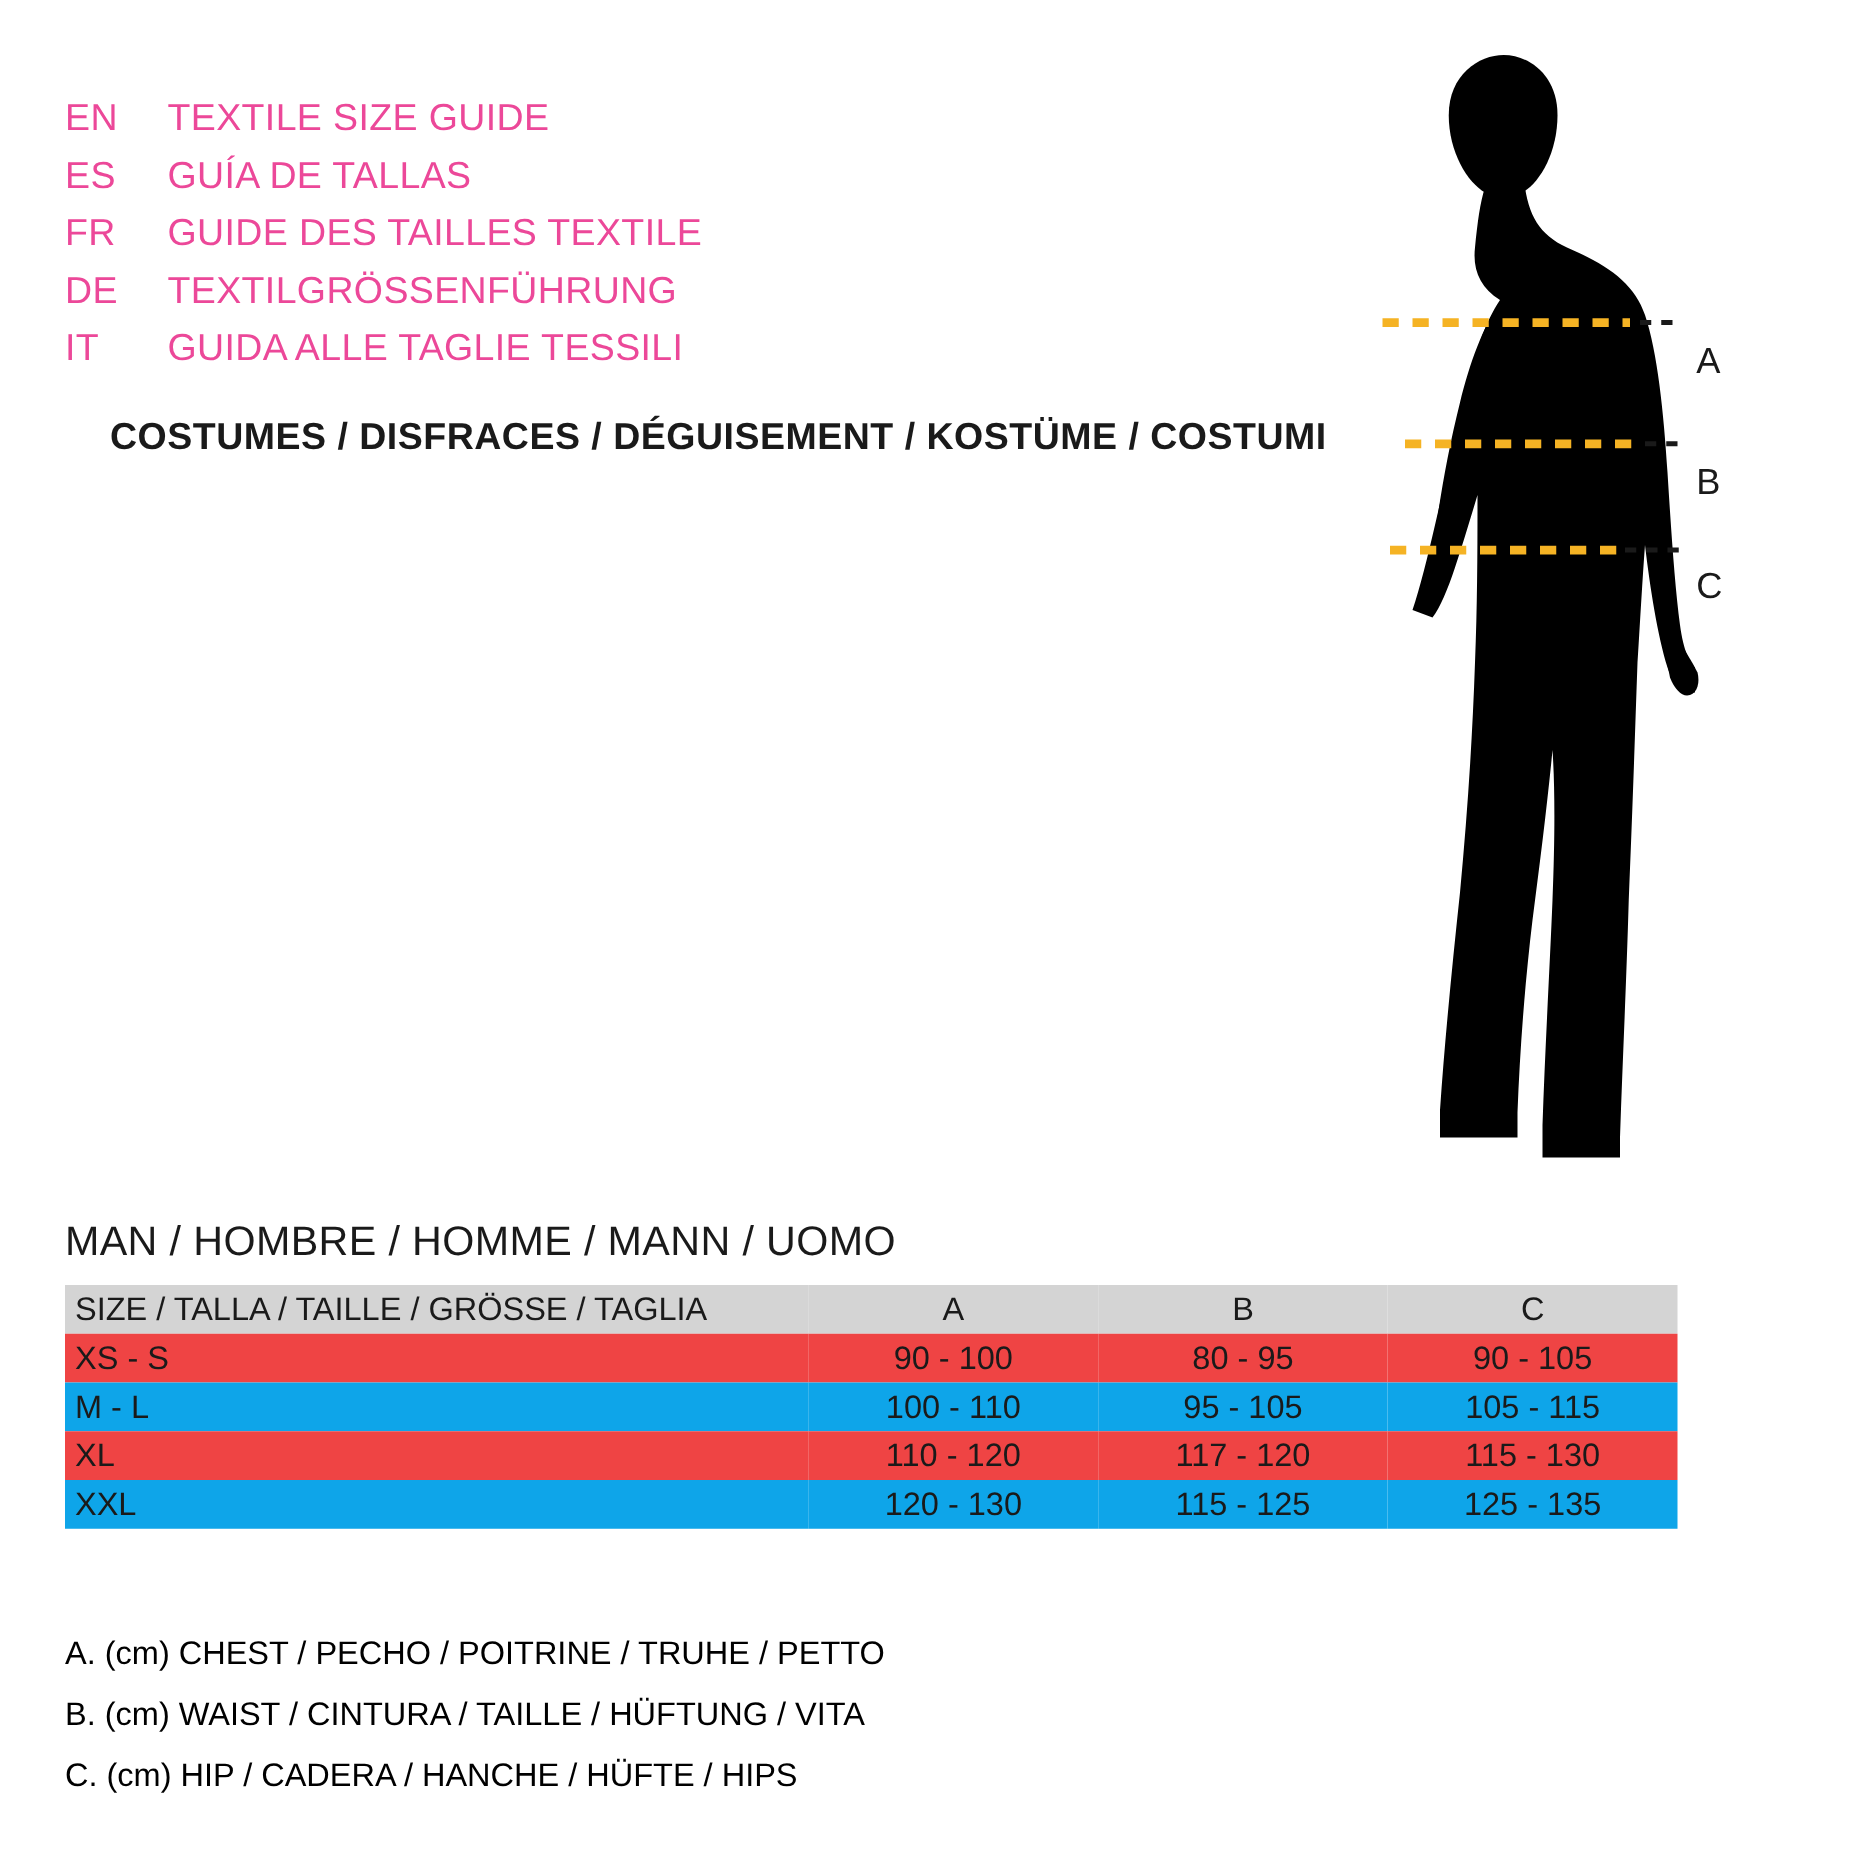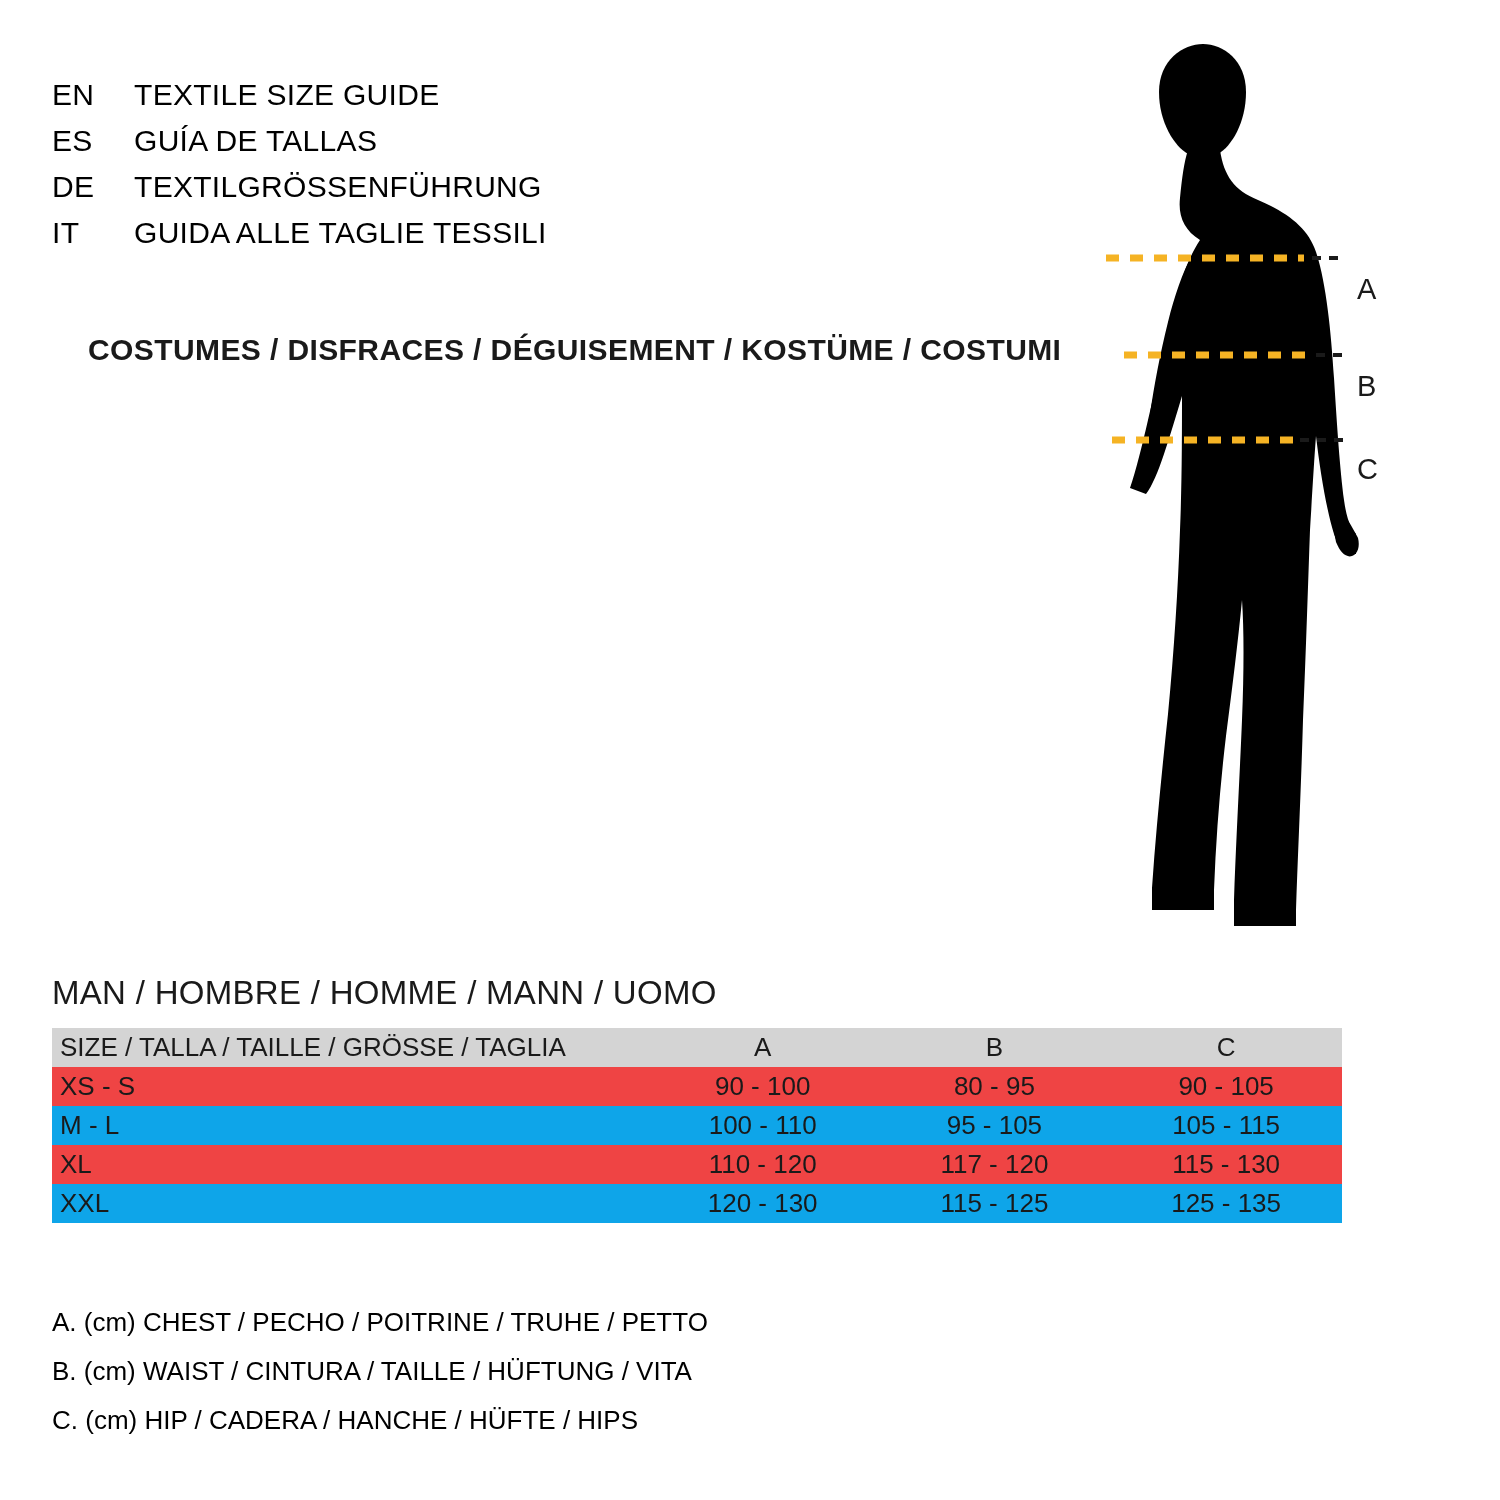--- a/index.html
+++ b/index.html
@@ -22,21 +22,21 @@
     left: 52px;
     top: 72px;
     width: 980px;
   }
   .lang-row {
     display: flex;
     align-items: flex-end;
     font-size: 30px;
     line-height: 46px;
     letter-spacing: 0.3px;
-    color: #000000;
+    color: #ec4899;
   }
   .lang-code {
     width: 82px;
     flex: 0 0 82px;
   }
   .lang-text {
     flex: 1 1 auto;
   }
   .category-line {
     position: absolute;
@@ -140,20 +140,24 @@
 <body>
 
 <div class="lang-block">
   <div class="lang-row">
     <span class="lang-code">EN</span>
     <span class="lang-text">TEXTILE SIZE GUIDE</span>
   </div>
   <div class="lang-row">
     <span class="lang-code">ES</span>
     <span class="lang-text">GUÍA DE TALLAS</span>
+  </div>
+  <div class="lang-row">
+    <span class="lang-code">FR</span>
+    <span class="lang-text">GUIDE DES TAILLES TEXTILE</span>
   </div>
   <div class="lang-row">
     <span class="lang-code">DE</span>
     <span class="lang-text">TEXTILGRÖSSENFÜHRUNG</span>
   </div>
   <div class="lang-row">
     <span class="lang-code">IT</span>
     <span class="lang-text">GUIDA ALLE TAGLIE TESSILI</span>
   </div>
 </div>

